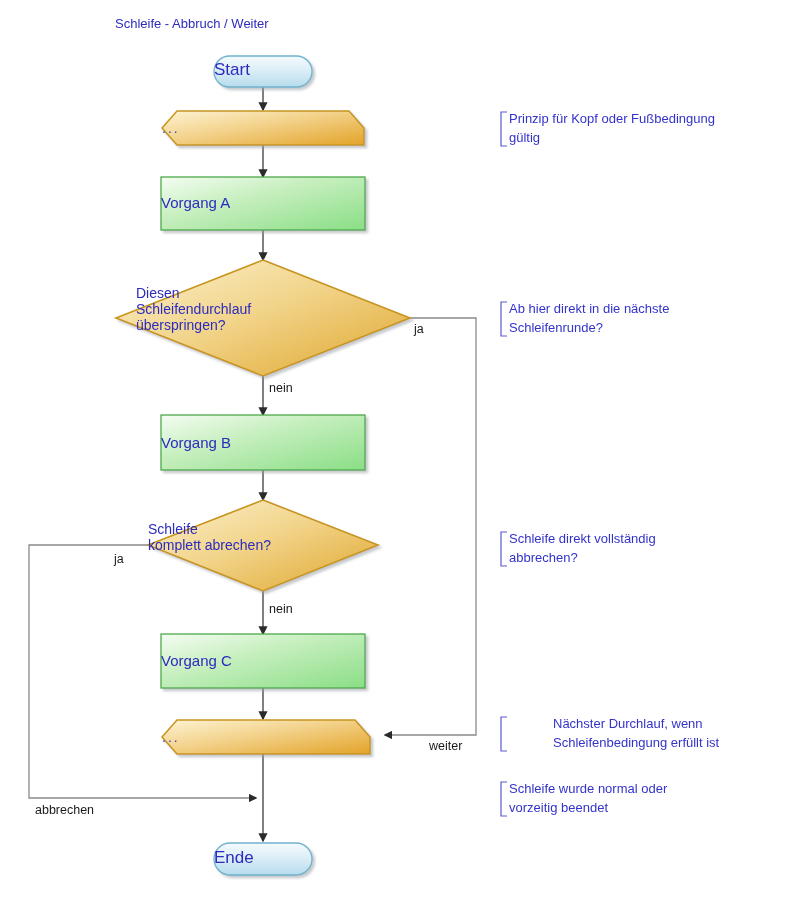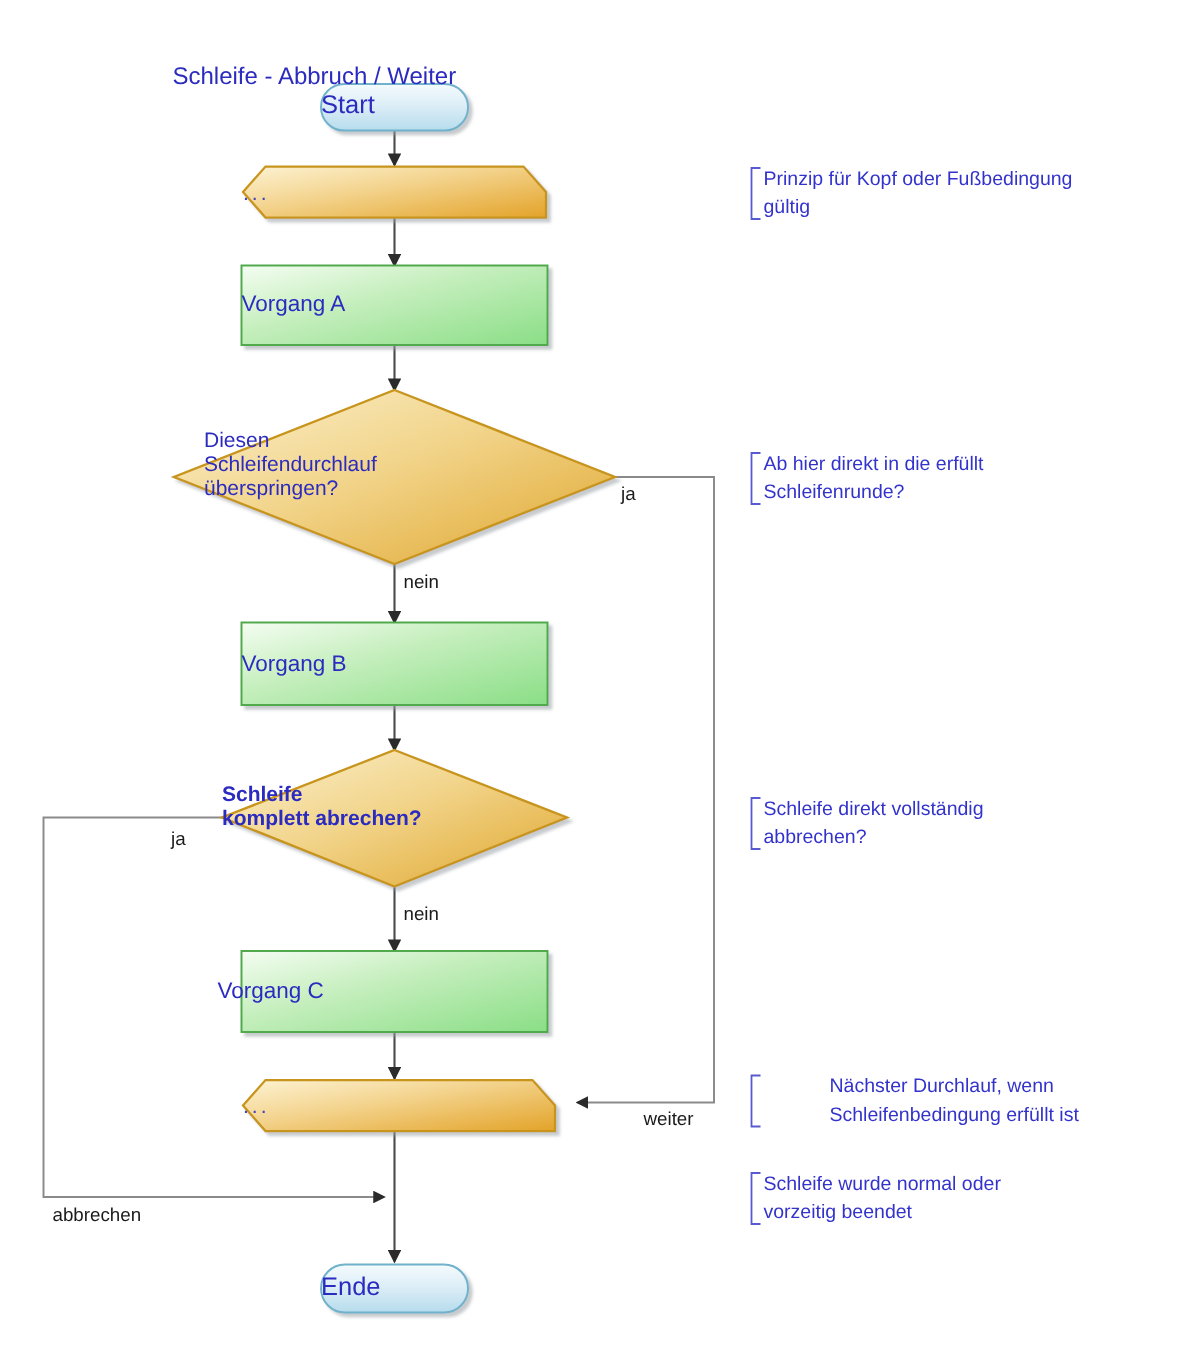--- a/index.html
+++ b/index.html
@@ -17,25 +17,24 @@
   #canvas {
     position: absolute;
     left: 0; top: 0;
     width: 792px;
     height: 899px;
   }
   .diagram-title {
     position: absolute;
     left: 115px;
     top: 16px;
-    font-size: 16px;
+    font-size: 13px;
     color: #2b2bbf;
     font-family: "Liberation Sans", sans-serif;
     white-space: nowrap;
-    margin-top: 27px;
   }
   .node-label {
     position: absolute;
     color: #2b2bbf;
     font-family: "Liberation Sans", sans-serif;
     text-align: left;
     line-height: 1.15;
     pointer-events: none;
     white-space: pre-line;
   }
@@ -154,45 +153,45 @@
 <div class="node-label loop-label" style="left:162px; top:120px; width:202px;">...</div>
 
 <div class="node-label process-label" style="left:161px; top:194px; width:163px;">Vorgang A</div>
 
 <div class="node-label decision-label" style="left:136px; top:285px; width:254px;">Diesen
 Schleifendurchlauf
 überspringen?</div>
 
 <div class="node-label process-label" style="left:161px; top:434px; width:204px;">Vorgang B</div>
 
-<div class="node-label decision-label" style="left:148px; top:521px; width:230px;font-weight:bold;">Schleife
+<div class="node-label decision-label" style="left:148px; top:521px; width:230px;">Schleife
 komplett abrechen?</div>
 
-<div class="node-label process-label" style="left:145px; top:652px; width:240px;">Vorgang C</div>
+<div class="node-label process-label" style="left:161px; top:652px; width:240px;">Vorgang C</div>
 
 <div class="node-label loop-label" style="left:162px; top:729px; width:208px;">...</div>
 
 <div class="node-label terminal-label" style="left:214px; top:848px; width:112px;">Ende</div>
 
 <div class="edge-label" style="left:414px; top:322px;">ja</div>
 
 <div class="edge-label" style="left:269px; top:381px;">nein</div>
 
 <div class="edge-label" style="left:114px; top:552px;">ja</div>
 
 <div class="edge-label" style="left:269px; top:602px;">nein</div>
 
 <div class="edge-label" style="left:429px; top:739px;">weiter</div>
 
 <div class="edge-label" style="left:35px; top:803px;">abbrechen</div>
 
 <div class="annotation" style="left:509px; top:110px; width:262px;">Prinzip für Kopf oder Fußbedingung
 gültig</div>
 
-<div class="annotation" style="left:509px; top:300px; width:262px;">Ab hier direkt in die erfüllt
+<div class="annotation" style="left:509px; top:300px; width:262px;">Ab hier direkt in die nächste
 Schleifenrunde?</div>
 
 <div class="annotation" style="left:509px; top:530px; width:262px;">Schleife direkt vollständig
 abbrechen?</div>
 
 <div class="annotation" style="left:509px; top:715px; width:262px;margin-left:44px;">Nächster Durchlauf, wenn
 Schleifenbedingung erfüllt ist</div>
 
 <div class="annotation" style="left:509px; top:780px; width:262px;">Schleife wurde normal oder
 vorzeitig beendet</div>

